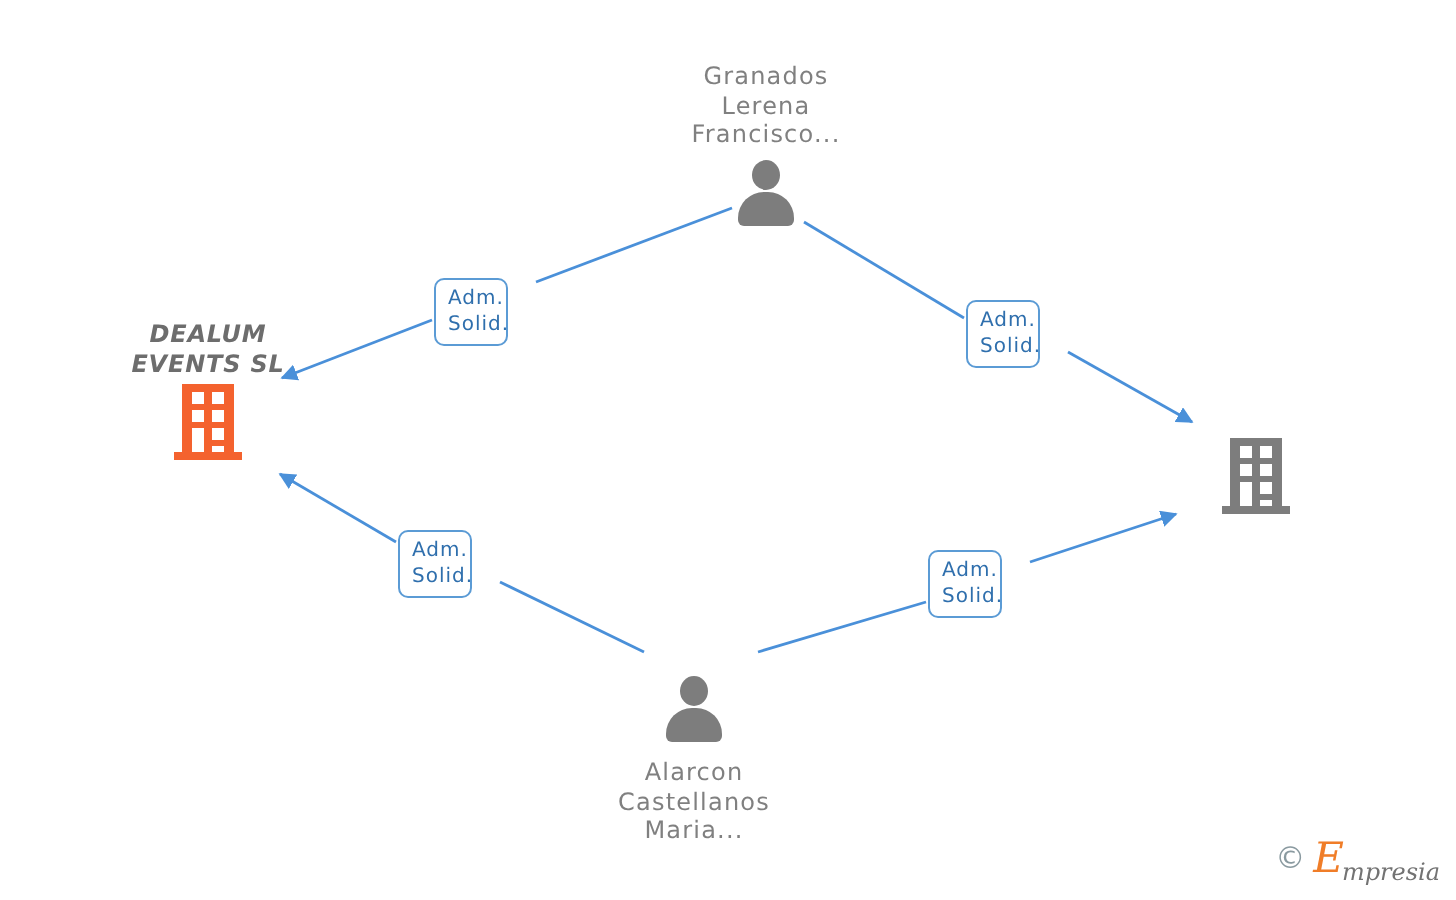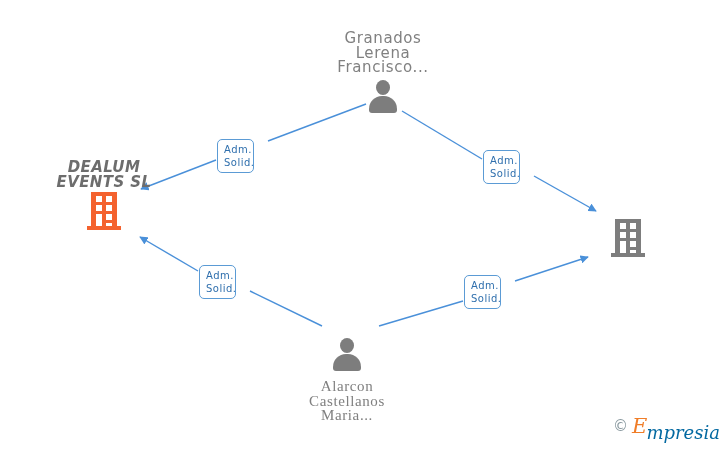--- a/index.html
+++ b/index.html
@@ -28,21 +28,21 @@
 
   
   .node {
     position: absolute;
     width: 150px;
     margin-left: -75px;
     text-align: center;
     z-index: 3;
   }
   .node-label {
-    font-size: 15px;
+    font-size: 12px;
     line-height: 14.5px;
     color: #808080;
     letter-spacing: 0.6px;
     white-space: pre-line;
   }
   .node-label.company {
     color: #6d6d6d;
     font-weight: bold;
     letter-spacing: 0.4px;
   }
@@ -150,22 +150,22 @@
   #watermark .brand-e {
     font-family: "DejaVu Serif", serif;
     font-style: italic;
     font-size: 21px;
     color: #f07d28;
     line-height: 1;
   }
   #watermark .brand-rest {
     font-family: "DejaVu Serif", serif;
     font-style: italic;
-    font-size: 18px;
-    color: #0369a1;
+    font-size: 12px;
+    color: #737373;
     line-height: 1;
     margin-left: -1px;
     margin-top: 14px;
   }
 </style>
 </head>
 <body>
 
 <div id="canvas">
 
@@ -232,21 +232,21 @@
         <span class="win" style="left:9px;  top:13px;"></span>
         <span class="win" style="left:19px; top:13px;"></span>
         <span class="win" style="left:9px;  top:22px;"></span>
         <span class="win" style="left:19px; top:22px;"></span>
         <span class="door"></span>
         <span class="win" style="left:19px; top:31px; height:3px;"></span>
       </span>
     </div>
   </div>
 
-  <div class="node" style="left:347px; top:337px;font-family:Liberation Serif, serif;">
+  <div class="node" style="left:347px; top:337px;">
     <div class="icon-wrap">
       <span class="psn" style="color:#7d7d7d;">
         <span class="head"></span><span class="torso"></span>
       </span>
     </div>
     <div class="node-label" style="margin-top:2px;">Alarcon
 Castellanos
 Maria...</div>
   </div>
 

